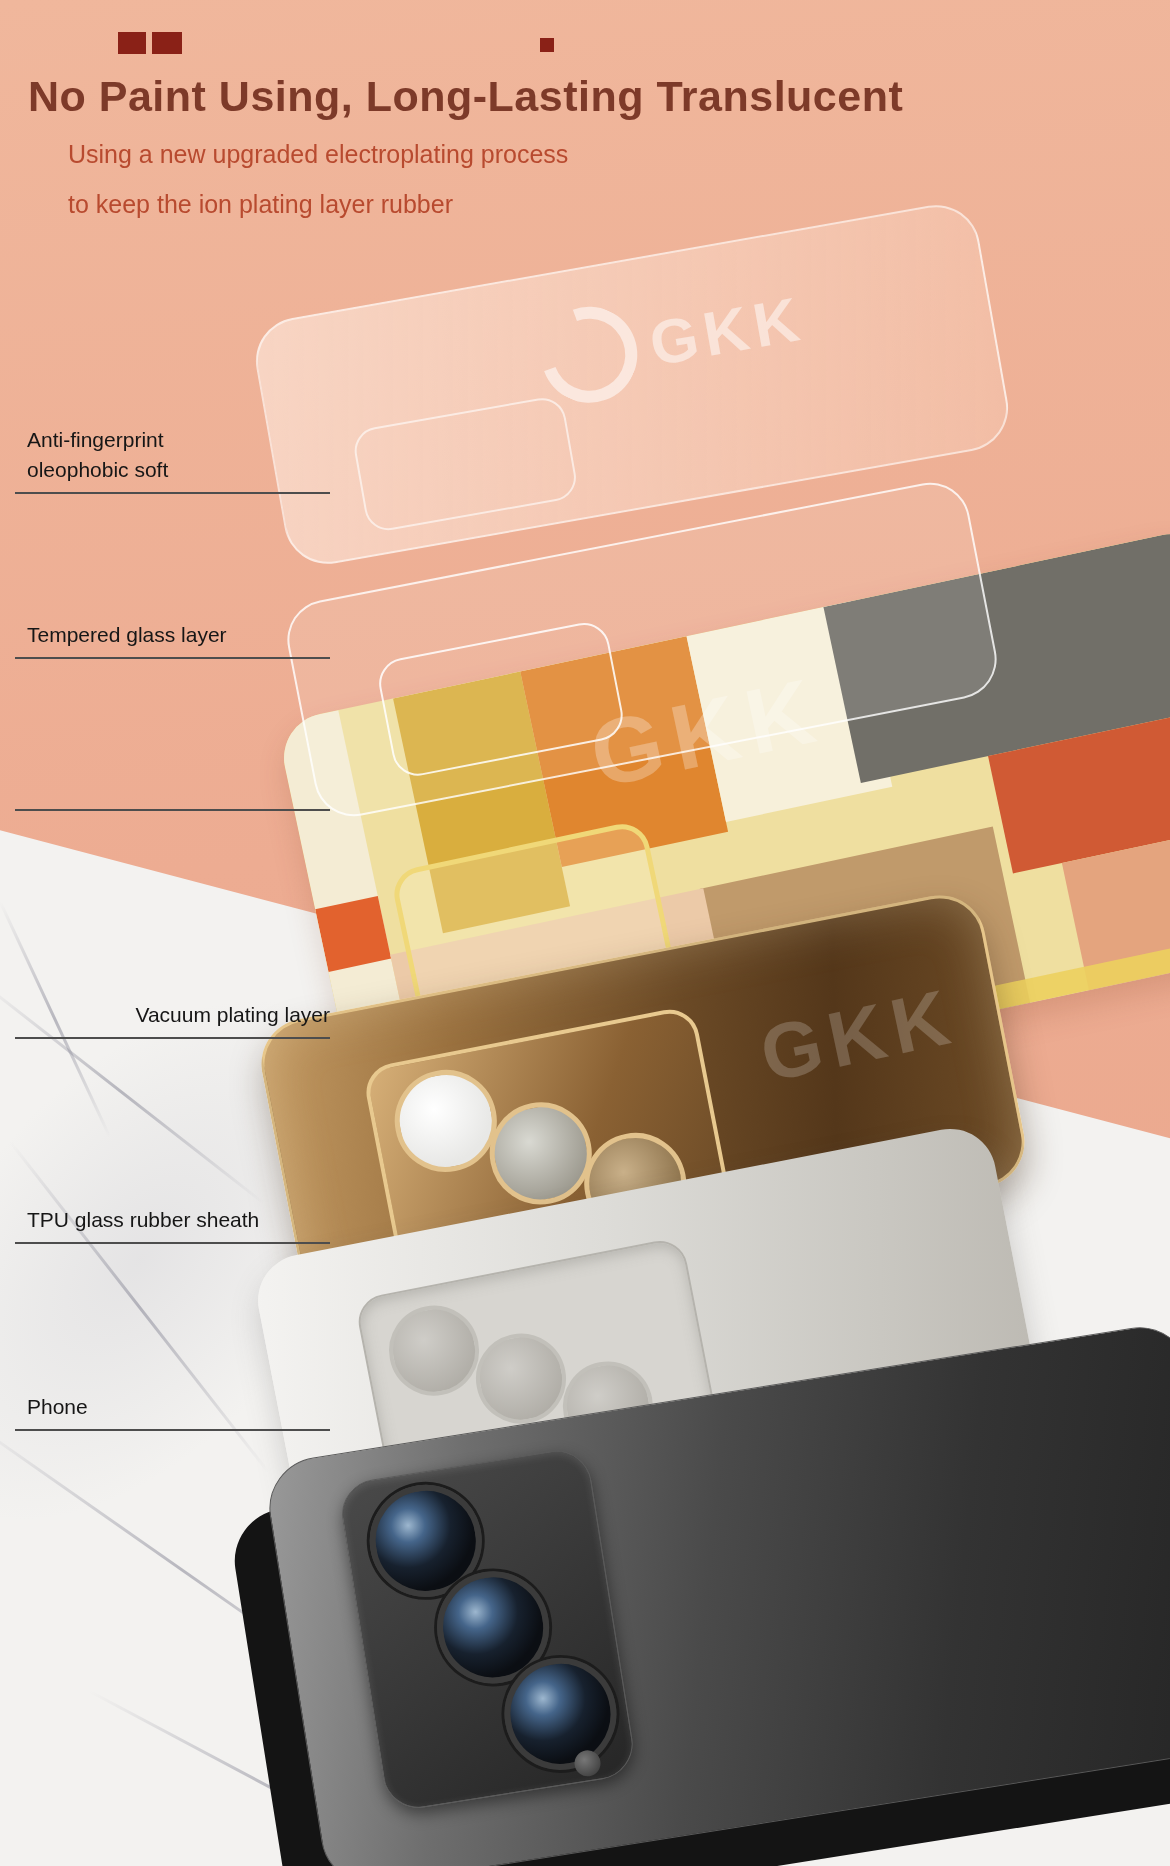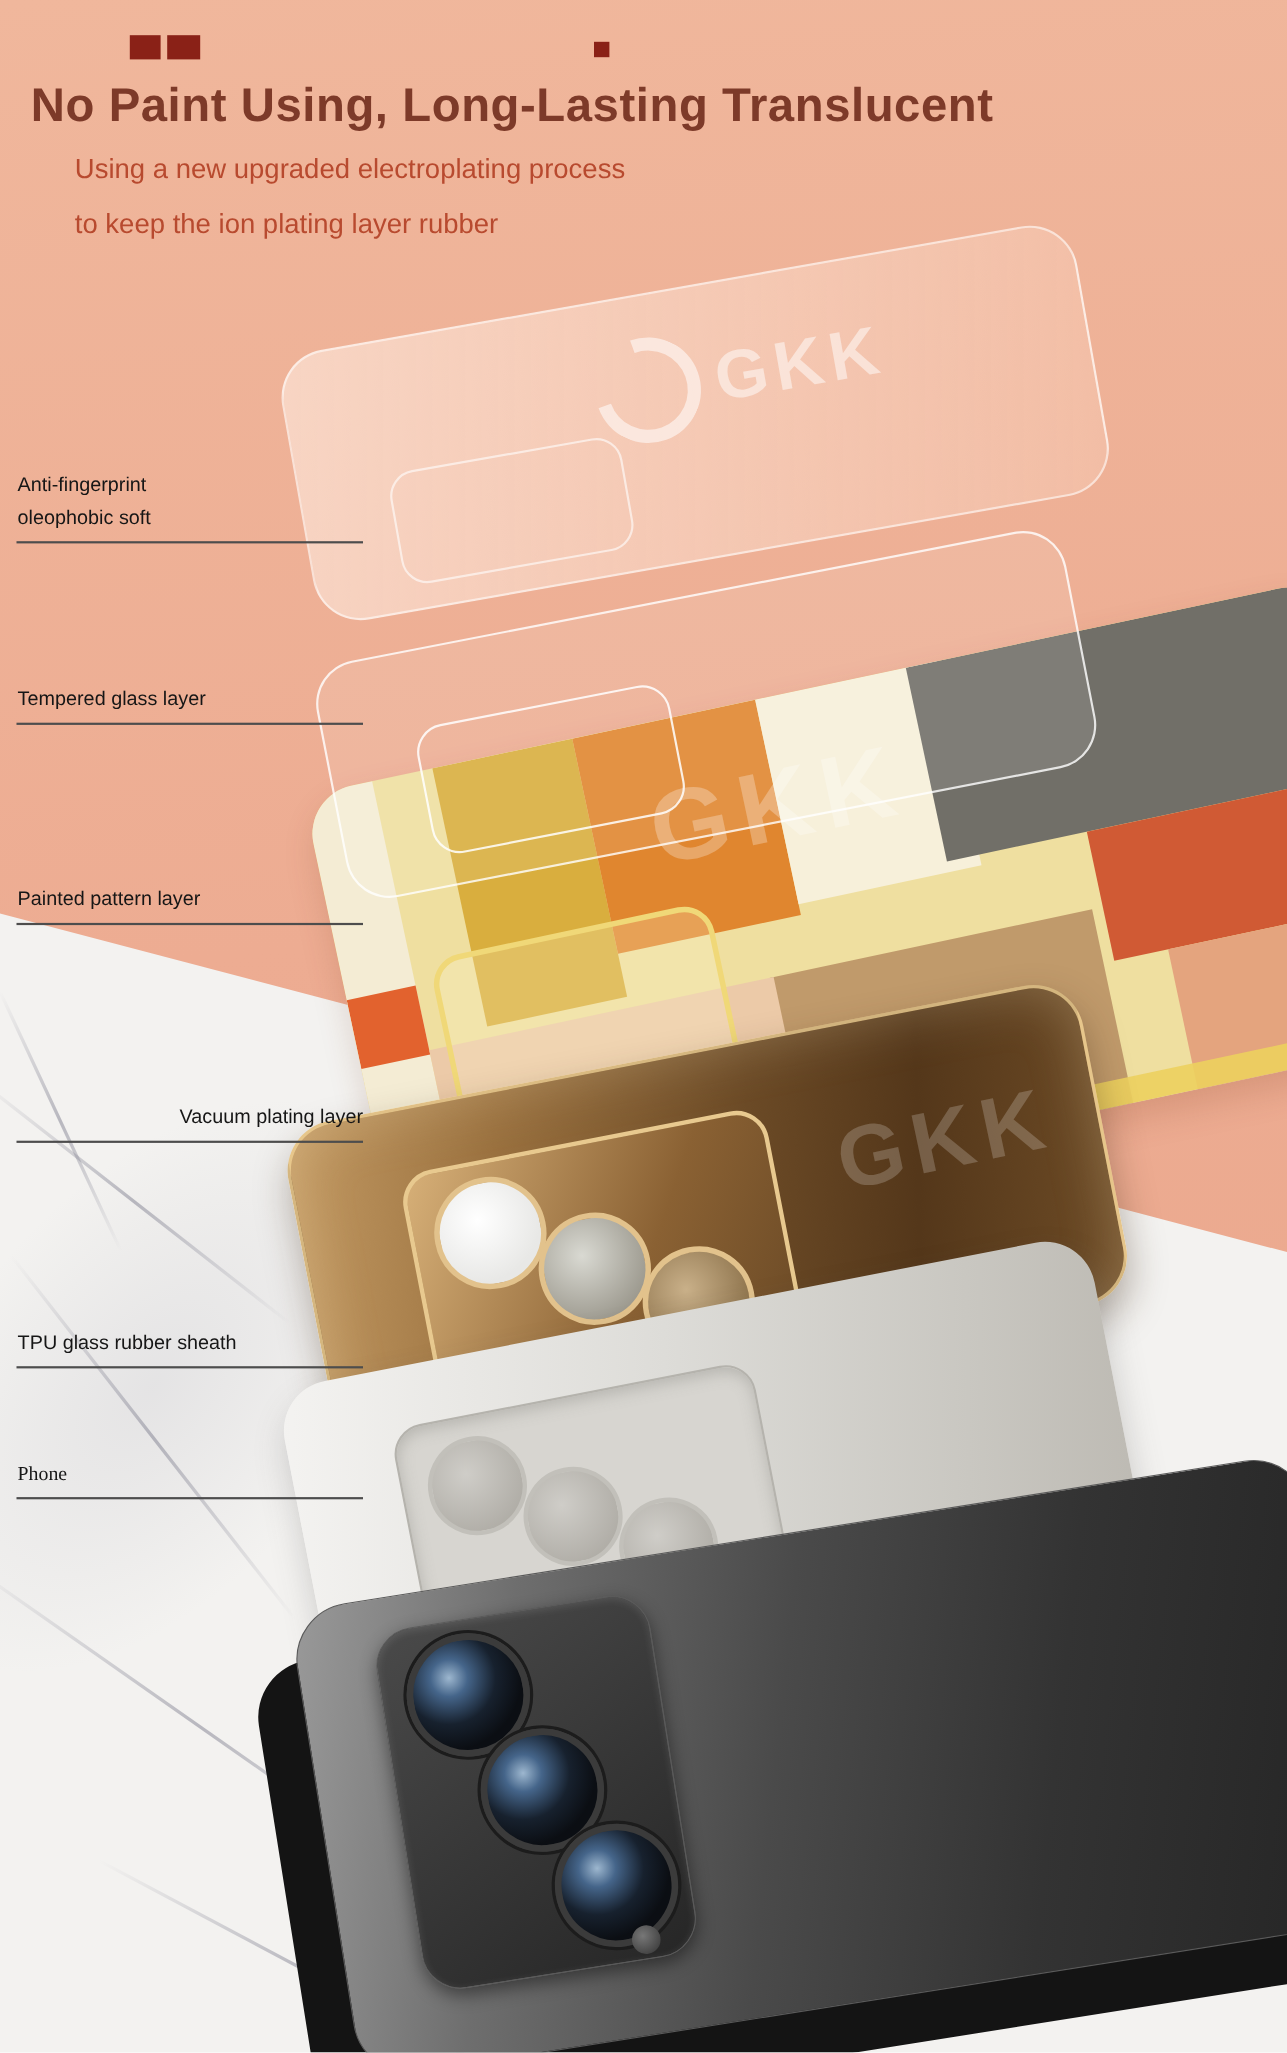--- a/index.html
+++ b/index.html
@@ -110,28 +110,28 @@
   .wm-logo{width:72px;height:72px;border-radius:50%;
     border:12px solid rgba(255,255,255,0.55);border-left-color:transparent;
     transform:rotate(35deg);}
   .wm1 .wm-text{font-size:62px;letter-spacing:6px;color:rgba(255,255,255,0.5);}
   .wm2{left:590px;top:680px;transform:rotate(-12deg);font-size:92px;letter-spacing:10px;
     color:rgba(255,255,255,0.28);}
   .wm3{left:760px;top:990px;transform:rotate(-12deg);font-size:78px;letter-spacing:8px;
     color:rgba(255,255,255,0.20);}
   
   .callout{position:absolute;left:15px;z-index:25;}
-  .callout .txt{margin-left:1px;font-size:18px;line-height:30px;color:#161616;}
+  .callout .txt{margin-left:12px;font-size:21px;line-height:30px;color:#161616;}
   .callout .rule{margin-top:7px;width:315px;height:2px;background:#4d4d4d;}
   .c1{top:425px;}
   .c2{top:620px;}
   .c3{top:802px;}
   .c4{top:1000px;text-align:right;}
   .c5{top:1205px;}
-  .c6{top:1324px;font-family:Liberation Serif, serif;}
+  .c6{top:1392px;}
 </style>
 </head>
 <body>
 
 <div class="page">
 
   <div class="marble">
     <div class="streak"></div>
     <div class="vein v1"></div>
     <div class="vein v2"></div>
@@ -207,21 +207,20 @@
   <div class="callout c1">
     <div class="txt">Anti-fingerprint</div>
     <div class="txt">oleophobic soft</div>
     <div class="rule"></div>
   </div>
   <div class="callout c2">
     <div class="txt">Tempered glass layer</div>
     <div class="rule"></div>
   </div>
   <div class="callout c3">
-    <div class="txt">Painted pattern layer</div>
     <div class="rule"></div>
   </div>
   <div class="callout c4">
     <div class="txt">Vacuum plating layer</div>
     <div class="rule"></div>
   </div>
   <div class="callout c5">
     <div class="txt">TPU glass rubber sheath</div>
     <div class="rule"></div>
   </div>

